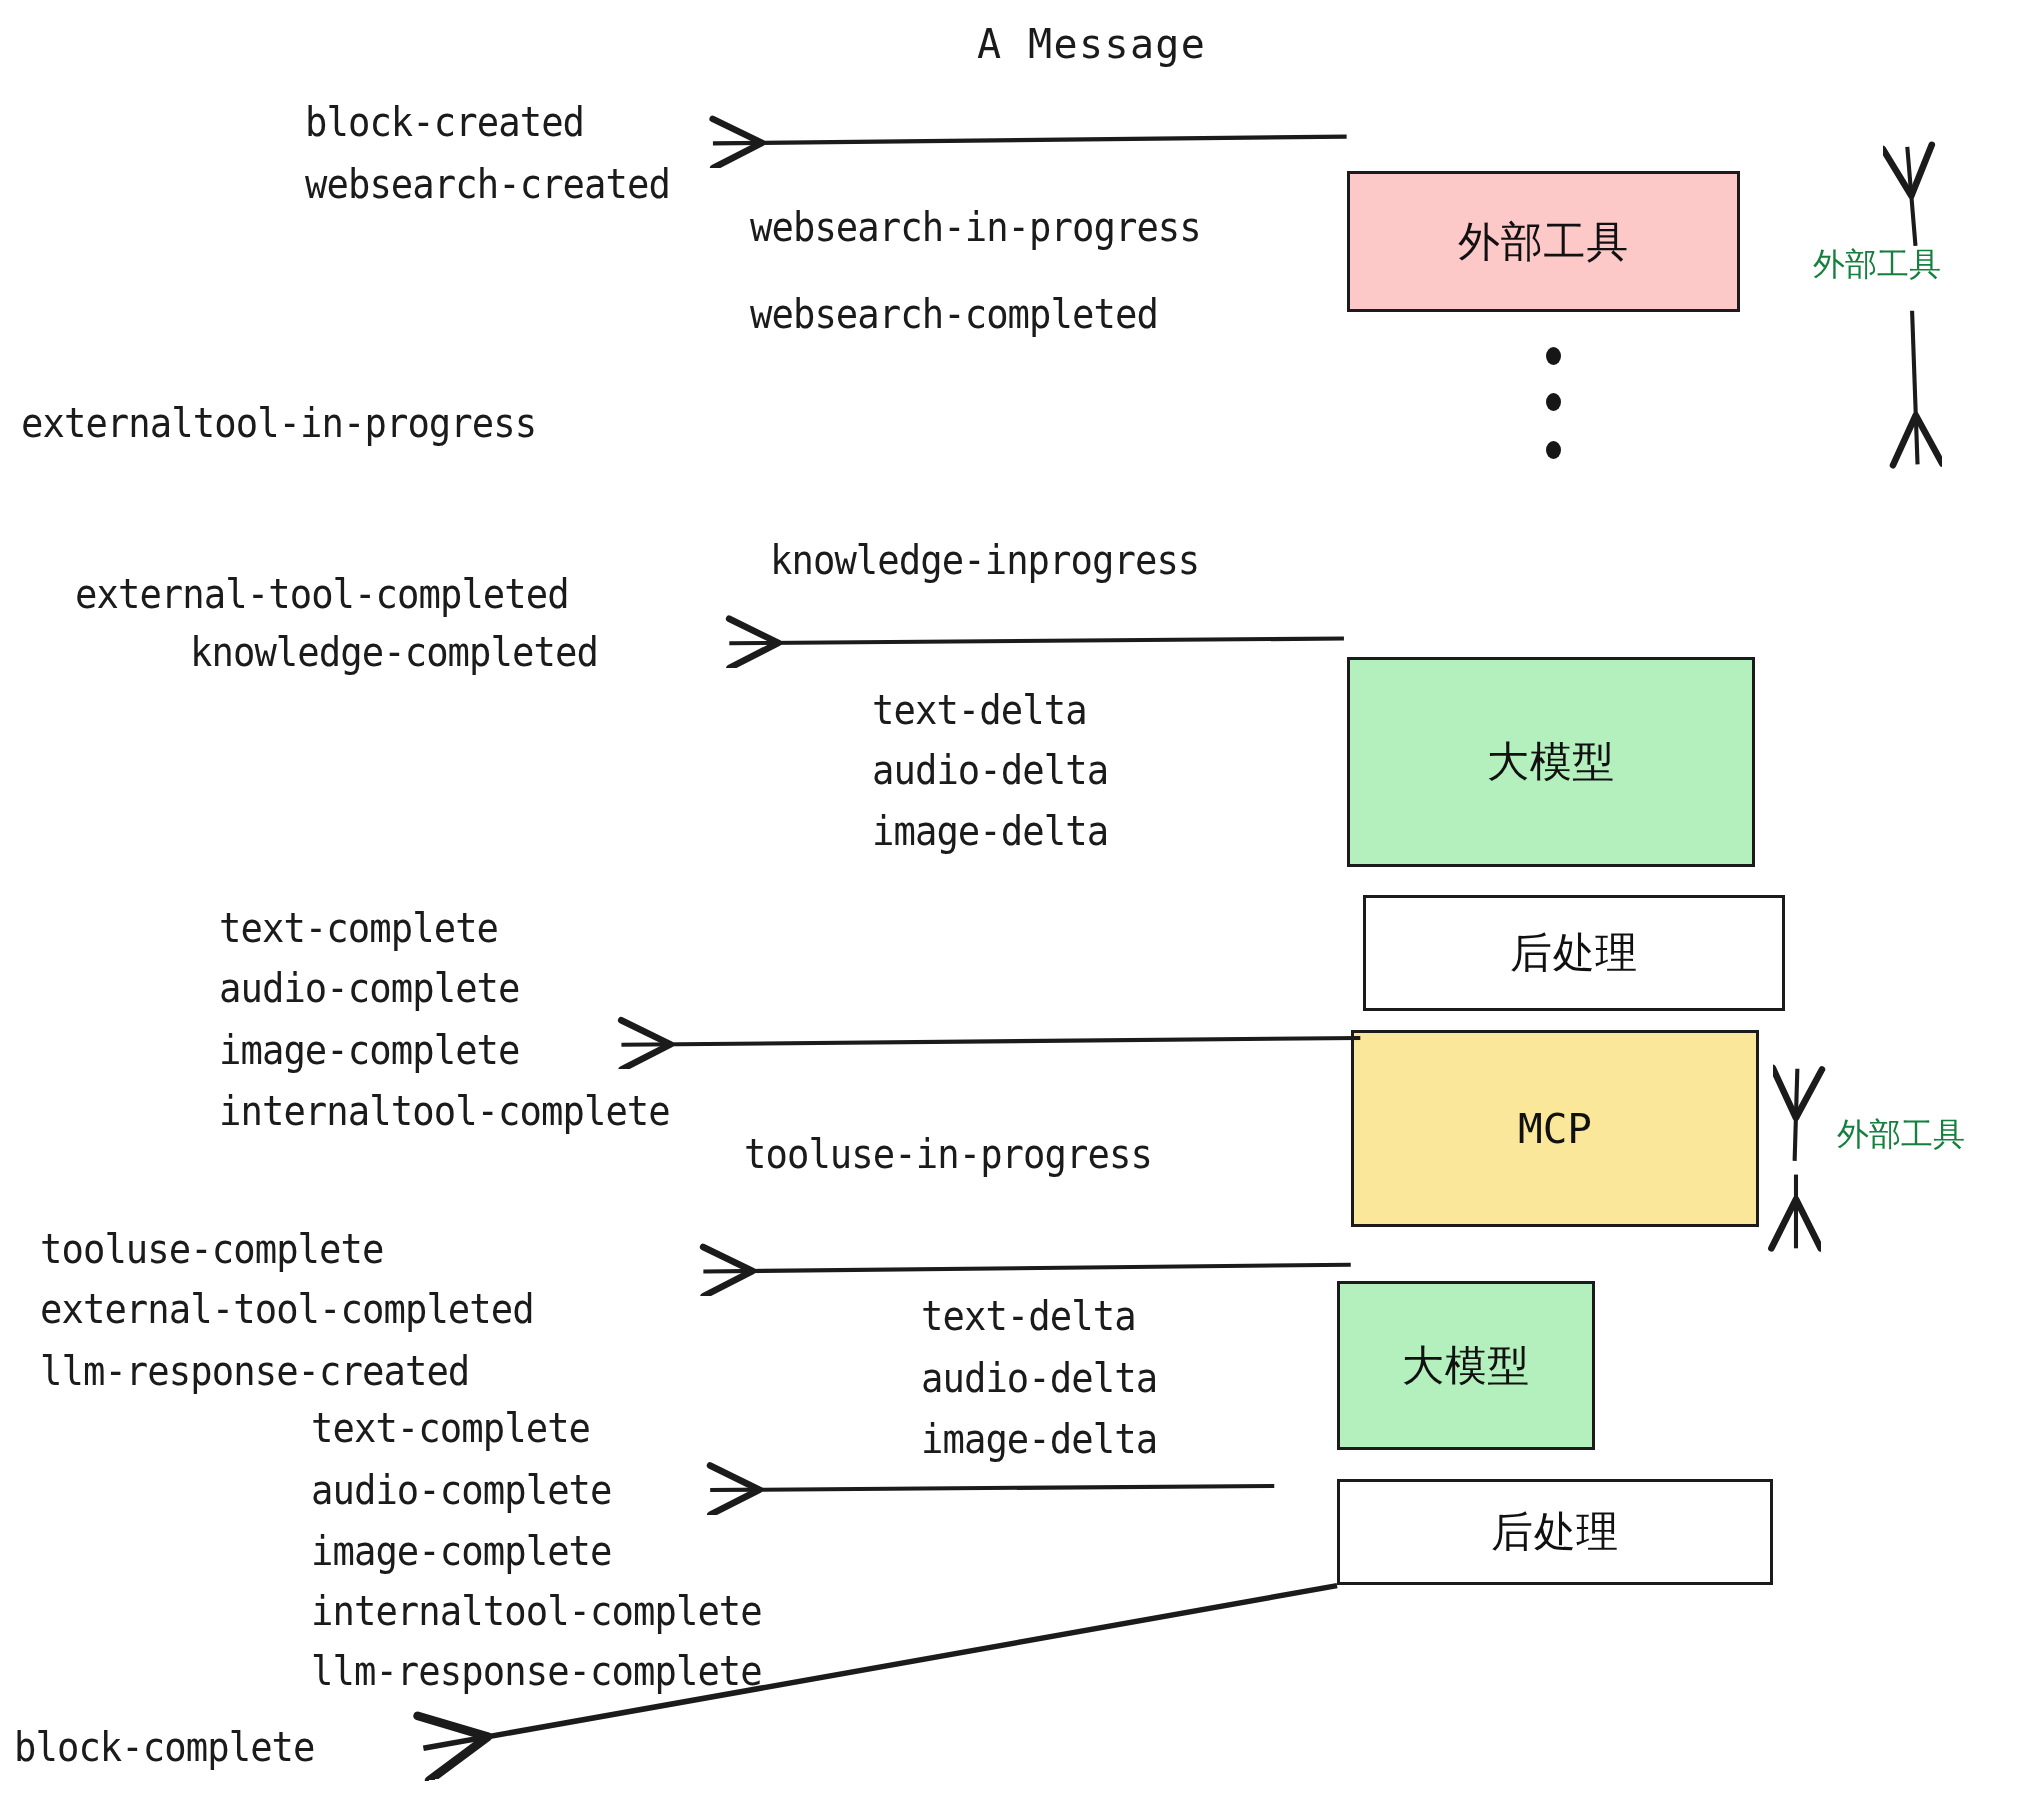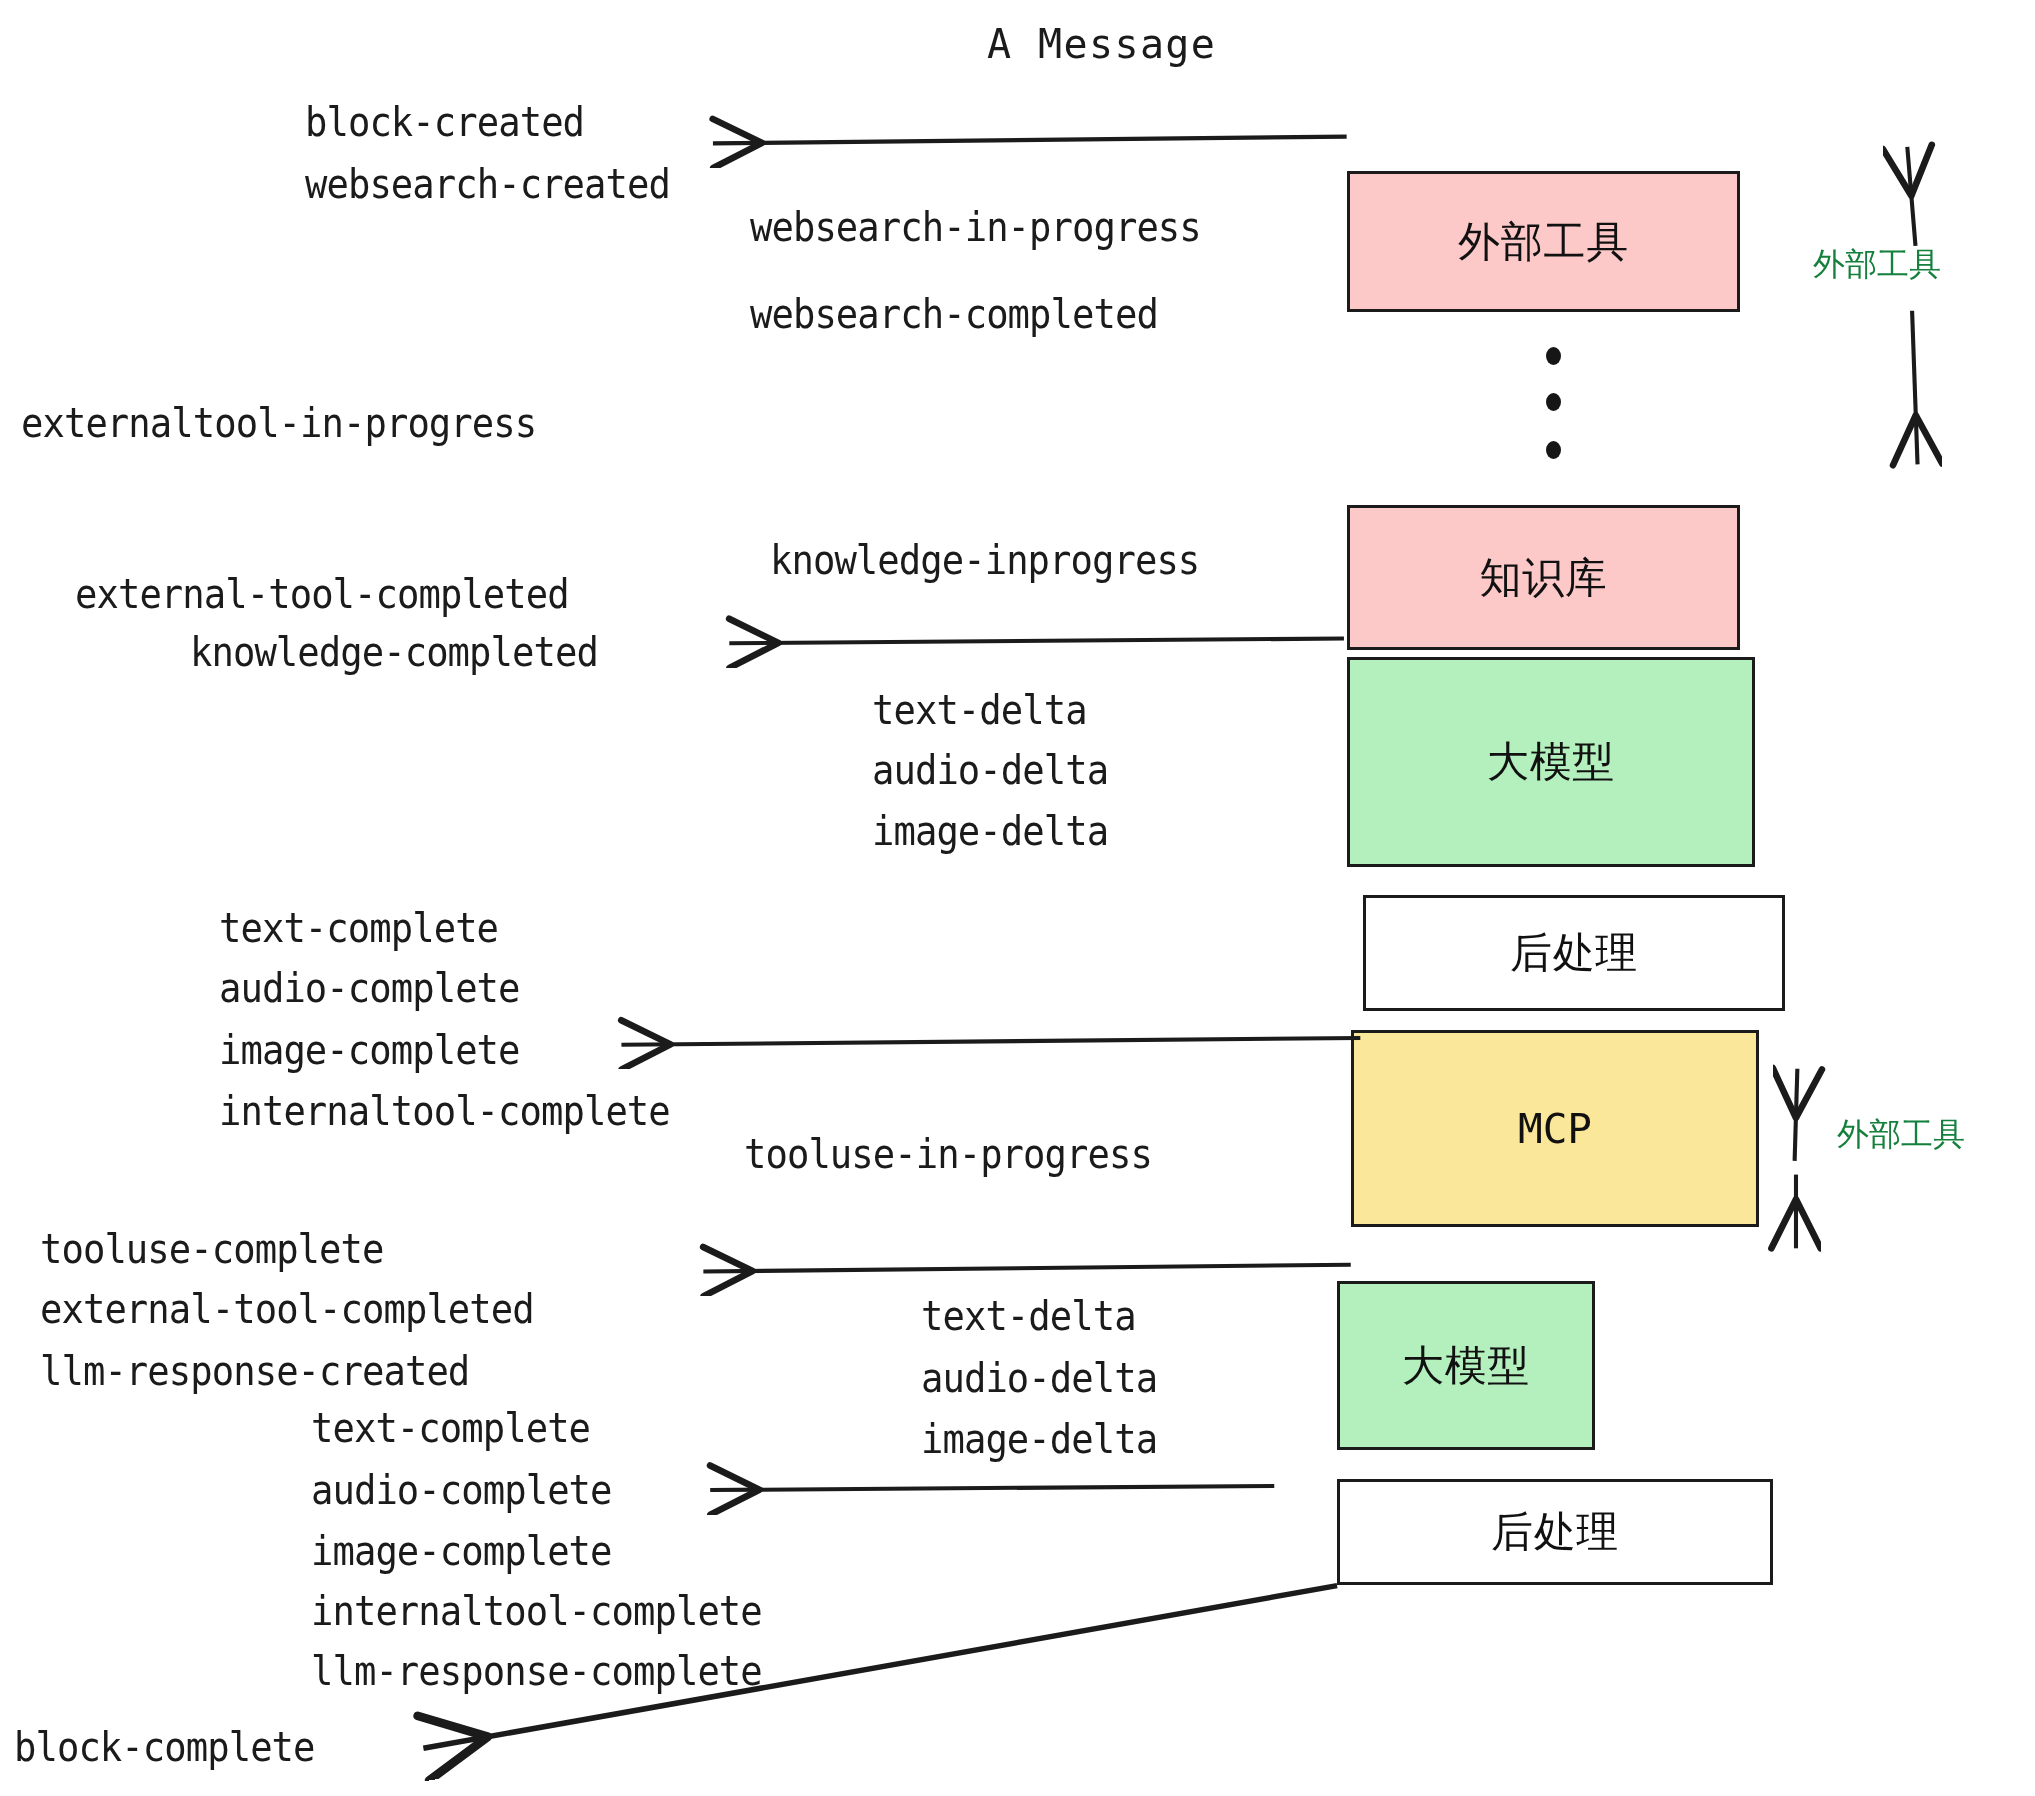--- a/index.html
+++ b/index.html
@@ -27,21 +27,20 @@
     transform: scaleX(0.93);
     transform-origin: left center;
   }
   .title {
     position: absolute;
     white-space: pre;
     font-family: "DejaVu Sans Mono", "Liberation Mono", monospace;
     font-size: 40px;
     letter-spacing: 1.4px;
     color: #1b1b1b;
-    margin-left: 10px;
   }
   .node {
     position: absolute;
     box-sizing: border-box;
     border: 3.4px solid #1b1b1b;
     display: flex;
     align-items: center;
     justify-content: center;
     font-family: "DejaVu Sans", "Liberation Sans", sans-serif;
     font-size: 42px;
@@ -115,23 +114,20 @@
   <div class="evt" style="left:311px; top:1470px;">audio-complete</div>
   <div class="evt" style="left:311px; top:1531px;">image-complete</div>
   <div class="evt" style="left:311px; top:1591px;">internaltool-complete</div>
   <div class="evt" style="left:311px; top:1651px;">llm-response-complete</div>
   <div class="evt" style="left:13.7px; top:1727px;">block-complete</div>
 
   <div class="node" style="left:1347px; top:171px; width:393px; height:141px; background:#fcc8c8;">
     <span>外部工具</span>
   </div>
 
-  <div class="node" style="left:1347px; top:505px; width:393px; height:145px; background:#fcc8c8;">
-    <span>知识库</span>
-  </div>
 
   <div class="node" style="left:1347px; top:657px; width:408px; height:210px; background:#b4f0bd;">
     <span>大模型</span>
   </div>
 
   <div class="node" style="left:1363px; top:895px; width:422px; height:116px; background:#ffffff;">
     <span>后处理</span>
   </div>
 
   <div class="node mono" style="left:1351px; top:1030px; width:408px; height:197px; background:#fae79a;">

